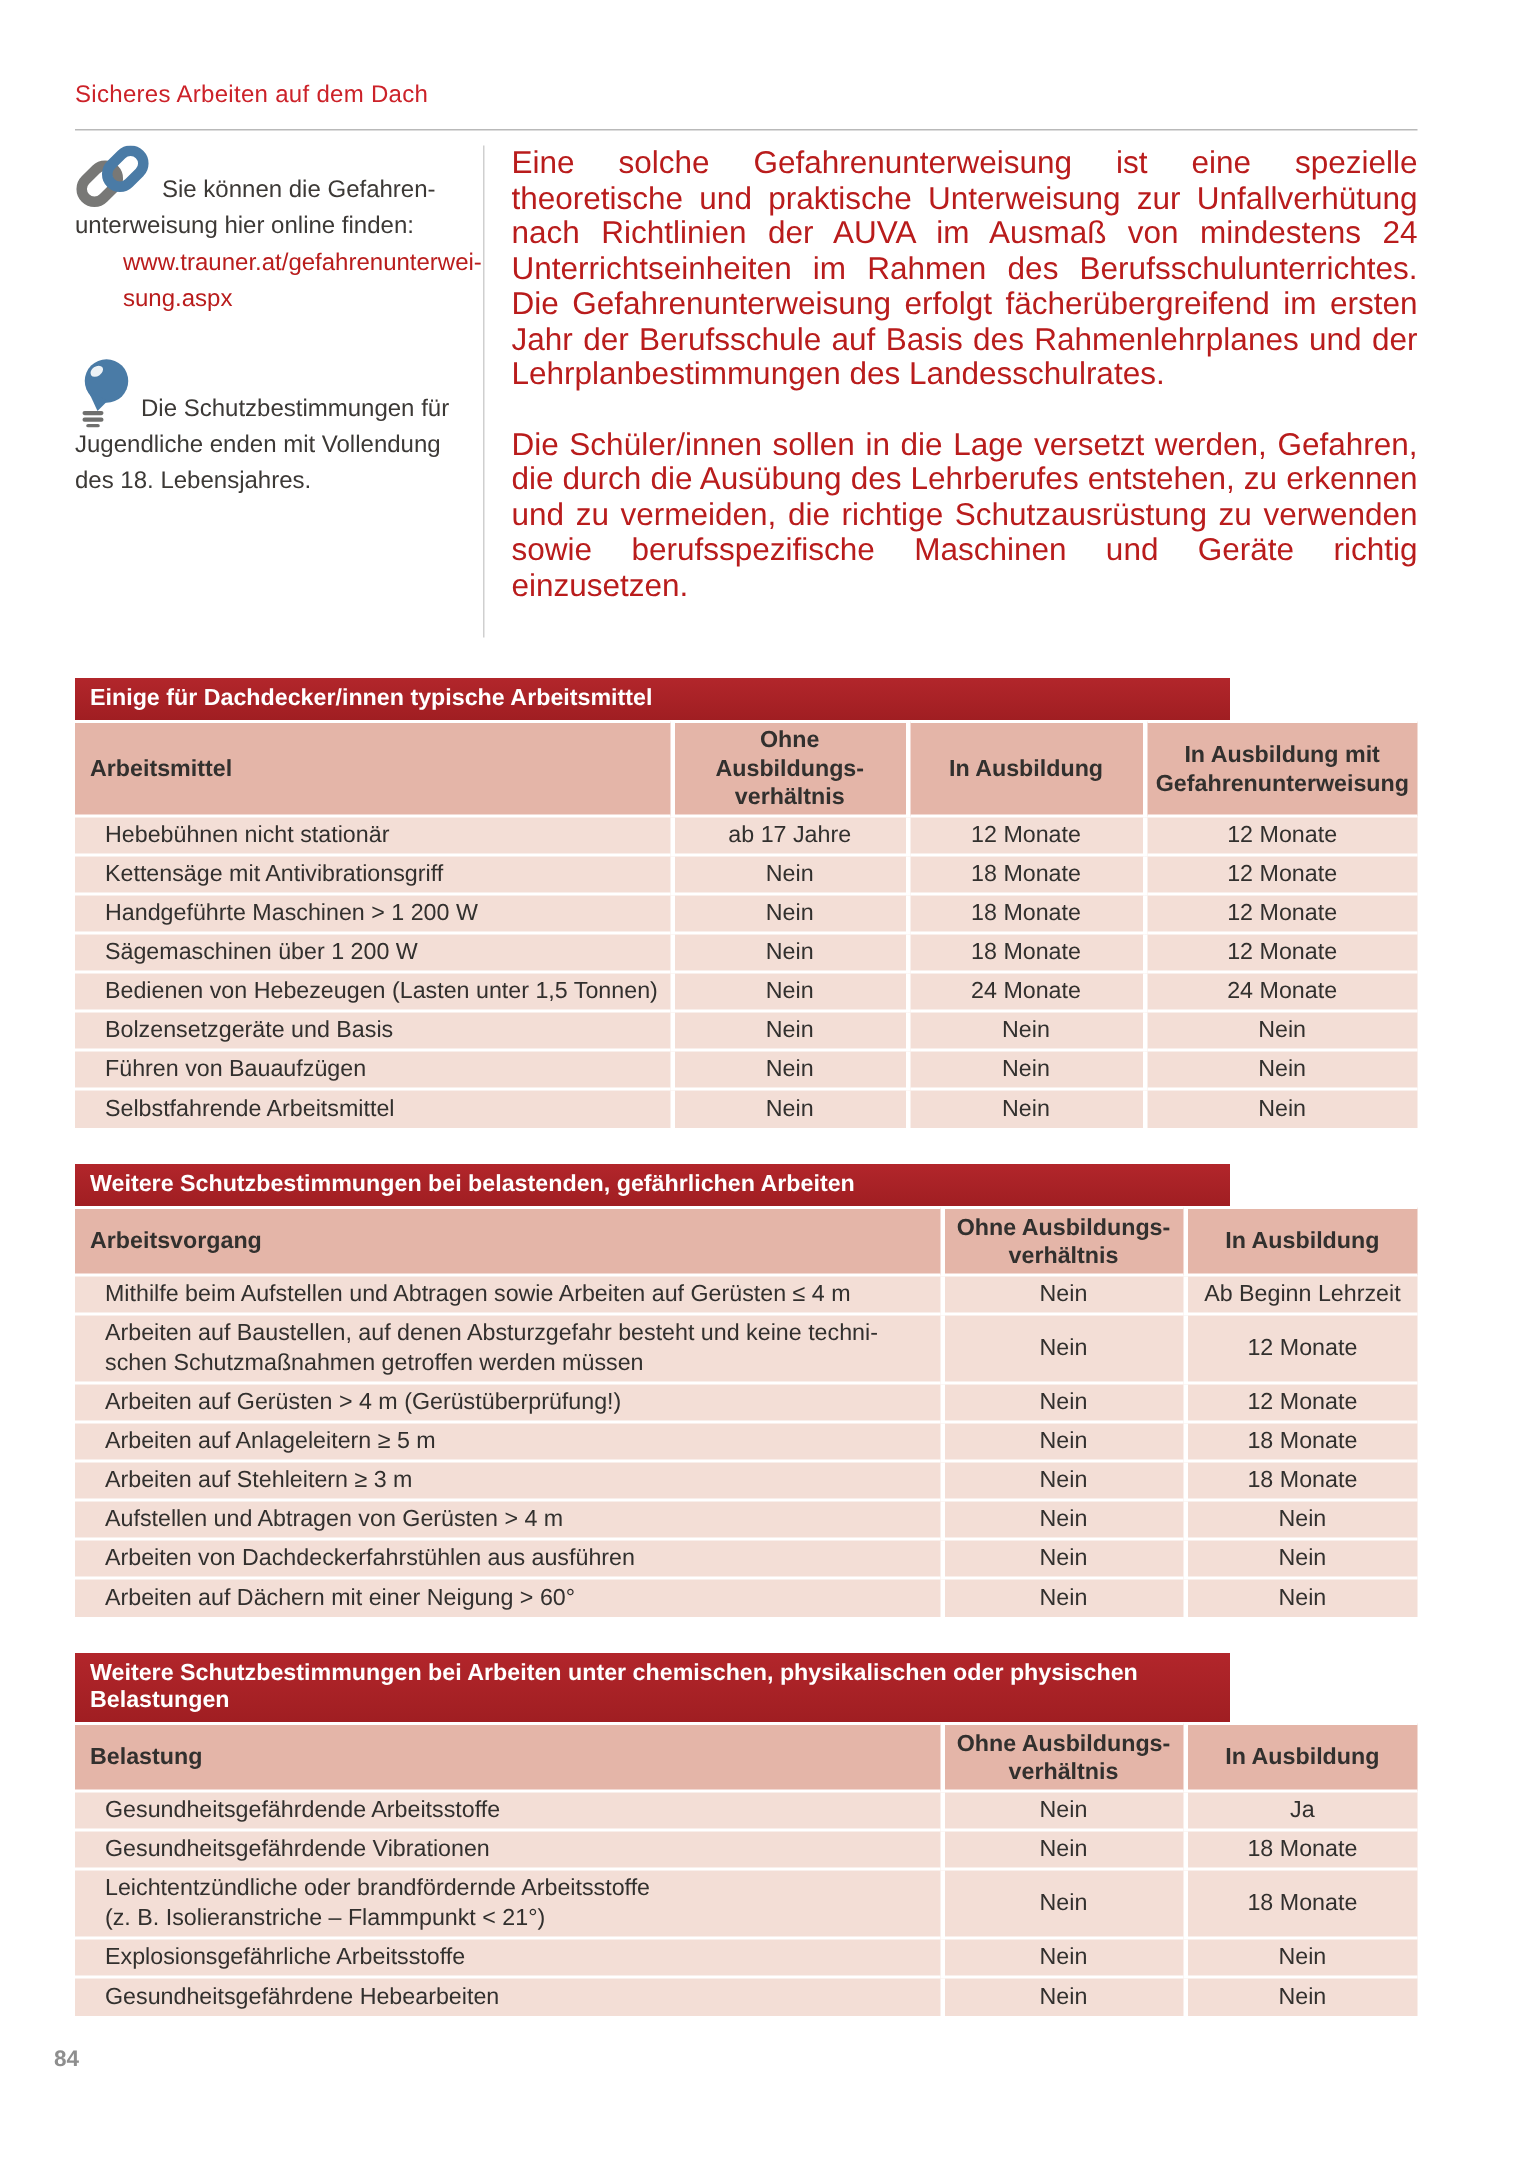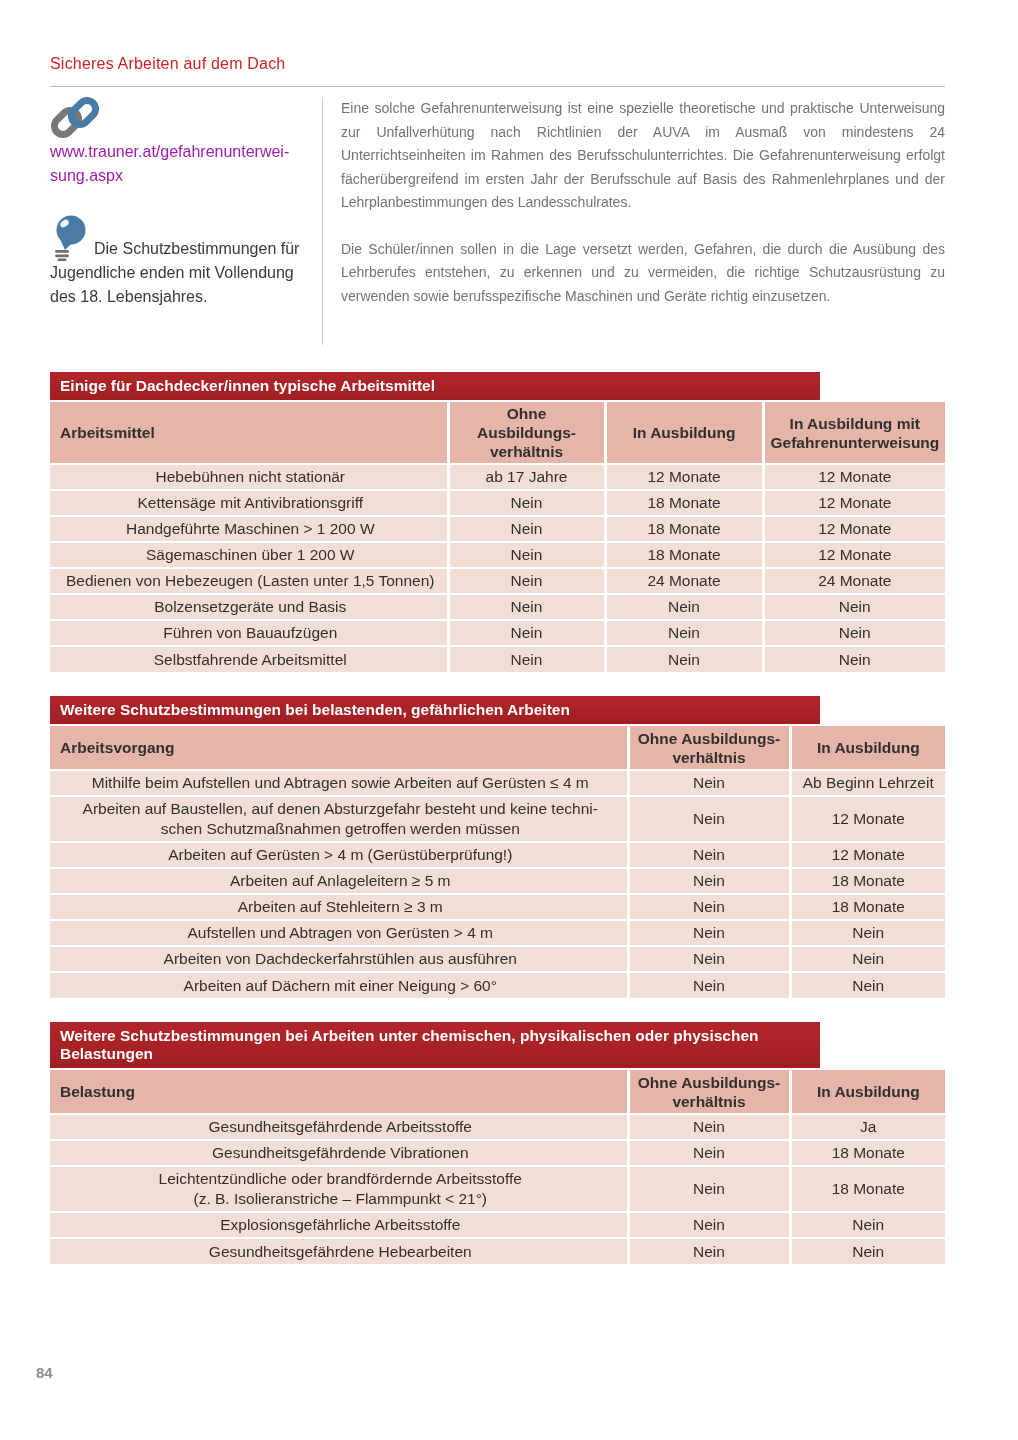--- a/index.html
+++ b/index.html
@@ -8,38 +8,38 @@
   .page { position:relative; width:1018px; height:1440px; background:#fff; padding:55px 73px 0 50px; overflow:hidden; }
 
   
   .running-head { color:#cc2229; font-size:16px; letter-spacing:0.2px; }
   .head-rule { border:none; border-top:1px solid #b9b9b9; margin:13px 0 10px 0; width:895px; }
 
   
   .intro { display:flex; width:895px; min-height:248px; }
   .sidebar { width:253px; flex:none; font-size:16px; line-height:24px; color:#3c3936; }
   .vdiv { width:1px; background:#cfcfcf; margin-left:19px; }
-  .maincol { flex:1; padding-left:18px; font-size:14px; line-height:23.5px; text-align:justify; color:#737373; }
+  .maincol { flex:1; padding-left:18px; font-size:21px; line-height:23.5px; text-align:justify; color:#b91c1c; }
   .maincol p { margin:0 0 23px 0; }
 
   .note { margin-bottom:27px; }
   .note-text { white-space:pre-line; }
   .icon { display:inline-block; vertical-align:bottom; margin-right:8px; }
   .icon svg { display:block; }
-  .sidebar .link { display:block; white-space:pre-line; color:#a21caf; text-decoration:none; margin-top:1px; }
+  .sidebar .link { display:block; white-space:pre-line; color:#b91c1c; text-decoration:none; margin-top:1px;margin-left:32px; }
 
   
   .tablewrap { width:770px; margin-top:24px; }
   .tablewrap.first { margin-top:27px; }
   .tbar { background:linear-gradient(#b2262b,#a01e22); color:#ffffff; font-weight:bold; font-size:15.5px; padding:5px 10px 5px 10px; }
   .tbl { width:100%; border-collapse:collapse; table-layout:fixed; font-size:15.5px; color:#32302e; }
   .tbl th { background:#e4b5a8; font-weight:bold; height:45px; vertical-align:middle; text-align:center; white-space:pre-line; border-top:2px solid #fff; border-left:3px solid #fff; padding:2px 6px; line-height:19px; }
   .tbl th:first-child { text-align:left; padding-left:10px; border-left:none; }
   .tbl td { background:#f3ded6; height:26px; vertical-align:middle; text-align:center; border-top:2px solid #fff; border-left:3px solid #fff; padding:2px 6px; line-height:20px; }
-  .tbl td:first-child { text-align:center; padding-left:10px; border-left:none; white-space:pre-line; }
+  .tbl td:first-child { text-align:left; padding-left:20px; border-left:none; white-space:pre-line; }
 
   .t0 th:nth-child(1){ width:398px;margin-top:28px; } .t0 th:nth-child(2){ width:157px; } .t0 th:nth-child(3){ width:158px; } .t0 th:nth-child(4){ width:182px; }
   .t1 th:nth-child(1), .t2 th:nth-child(1){ width:578px; }
   .t1 th:nth-child(2), .t2 th:nth-child(2){ width:162px; }
   .t1 th:nth-child(3), .t2 th:nth-child(3){ width:155px; }
 
   .pagenum { position:absolute; left:36px; top:1364px; color:#8e8e8e; font-size:15px; font-weight:bold; }
 </style>
 </head>
 <body>
@@ -52,21 +52,22 @@
   <div class="intro">
     <aside class="sidebar">
       <div class="note">
         <span class="icon">
           <svg width="50" height="42" viewBox="0 0 50 42">
             <g fill="none" stroke-width="7">
               <rect x="3" y="17" width="27" height="17" rx="8.5" stroke="#787876" transform="rotate(-45 16.5 25.5)"></rect>
               <rect x="20" y="7" width="27" height="17" rx="8.5" stroke="#4a7ba6" transform="rotate(-45 33.5 15.5)"></rect>
             </g>
           </svg>
-        </span>
+        </span><span class="note-text">Sie können die Gefahren-
+unterweisung hier online finden:</span>
         <a href="#" class="link">www.trauner.at/gefahrenunterwei-
 sung.aspx</a>
       </div>
       <div class="note">
         <span class="icon">
           <svg width="36" height="46" viewBox="0 0 36 46">
             <circle cx="21" cy="15" r="14.5" fill="#4a7ba6"></circle>
             <path d="M9 22 L15 35 L22 28 Z" fill="#4a7ba6"></path>
             <ellipse cx="14.5" cy="8.5" rx="4.6" ry="3.2" fill="#ffffff" opacity="0.9" transform="rotate(-35 14.5 8.5)"></ellipse>
             <rect x="5" y="35" width="14" height="2.8" rx="1.4" fill="#6f6f6d"></rect>

